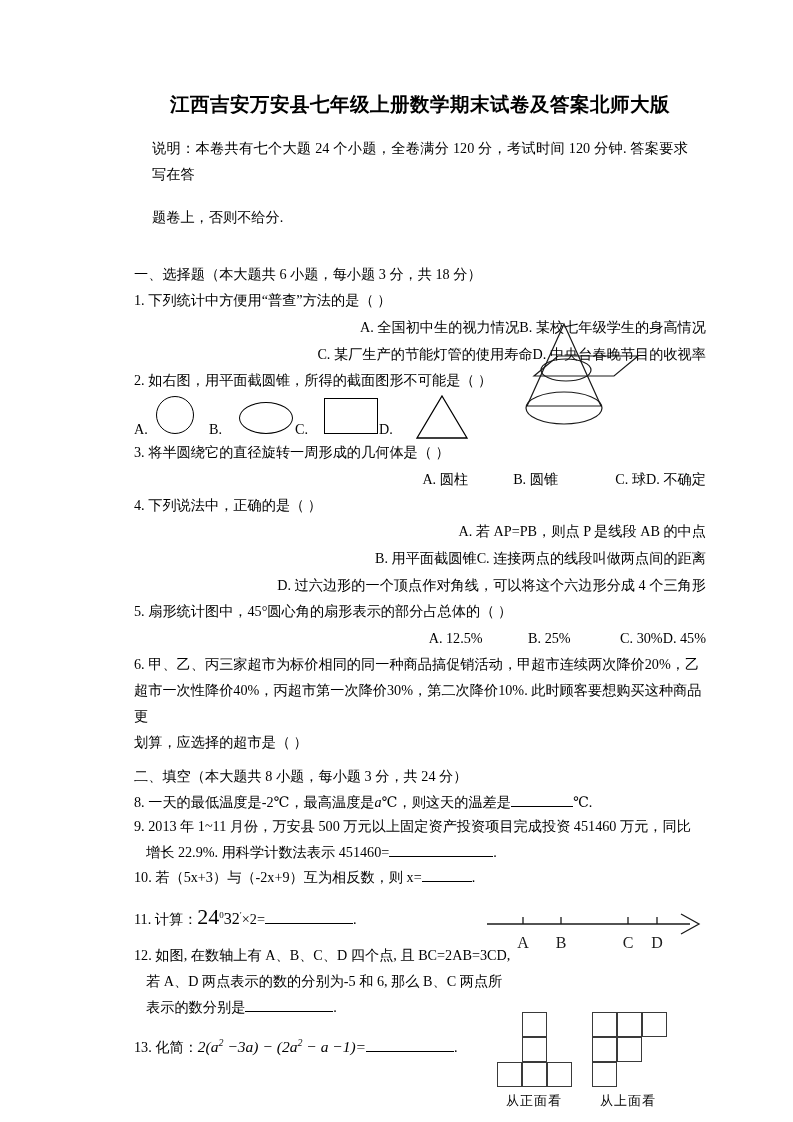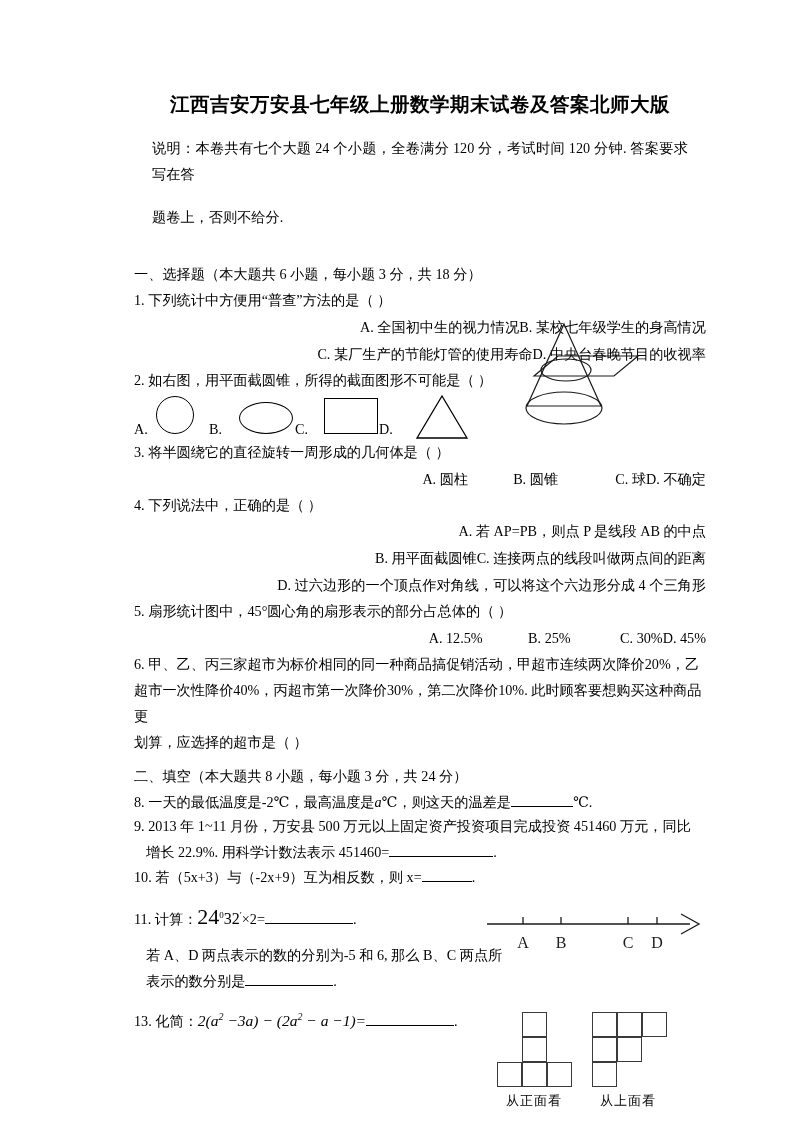--- a/index.html
+++ b/index.html
@@ -216,20 +216,21 @@
     </p>
 
     <div class="spacer-sm"></div>
 
     <p class="q">
       <span>11. 计算：</span><span style="font-size:22px">24</span><sup class="deg">0</sup><span style="font-size:16px">32</span><sup class="deg">′</sup><span>×2=</span><span class="blank b-long"></span><span>.</span>
     </p>
 
     <div class="spacer-sm"></div>
 
+    <p class="q">12. 如图, 在数轴上有 A、B、C、D 四个点, 且 BC=2AB=3CD,</p>
     <p class="q" style="padding-left:12px">若 A、D 两点表示的数的分别为-5 和 6, 那么 B、C 两点所</p>
     <p class="q" style="padding-left:12px">
       <span>表示的数分别是</span><span class="blank b-long"></span><span>.</span>
     </p>
 
     <div class="spacer-md"></div>
 
     <p class="q">
       <span>13. 化简：</span><span class="mathi" style="font-size:15.5px"><span>2(</span><span>a</span><sup style="font-size:10px">2</sup><span> −3</span><span>a</span><span>) − (2</span><span>a</span><sup style="font-size:10px">2</sup><span> − </span><span>a</span><span> −1)=</span></span><span class="blank b-long"></span><span>.</span>
     </p>

